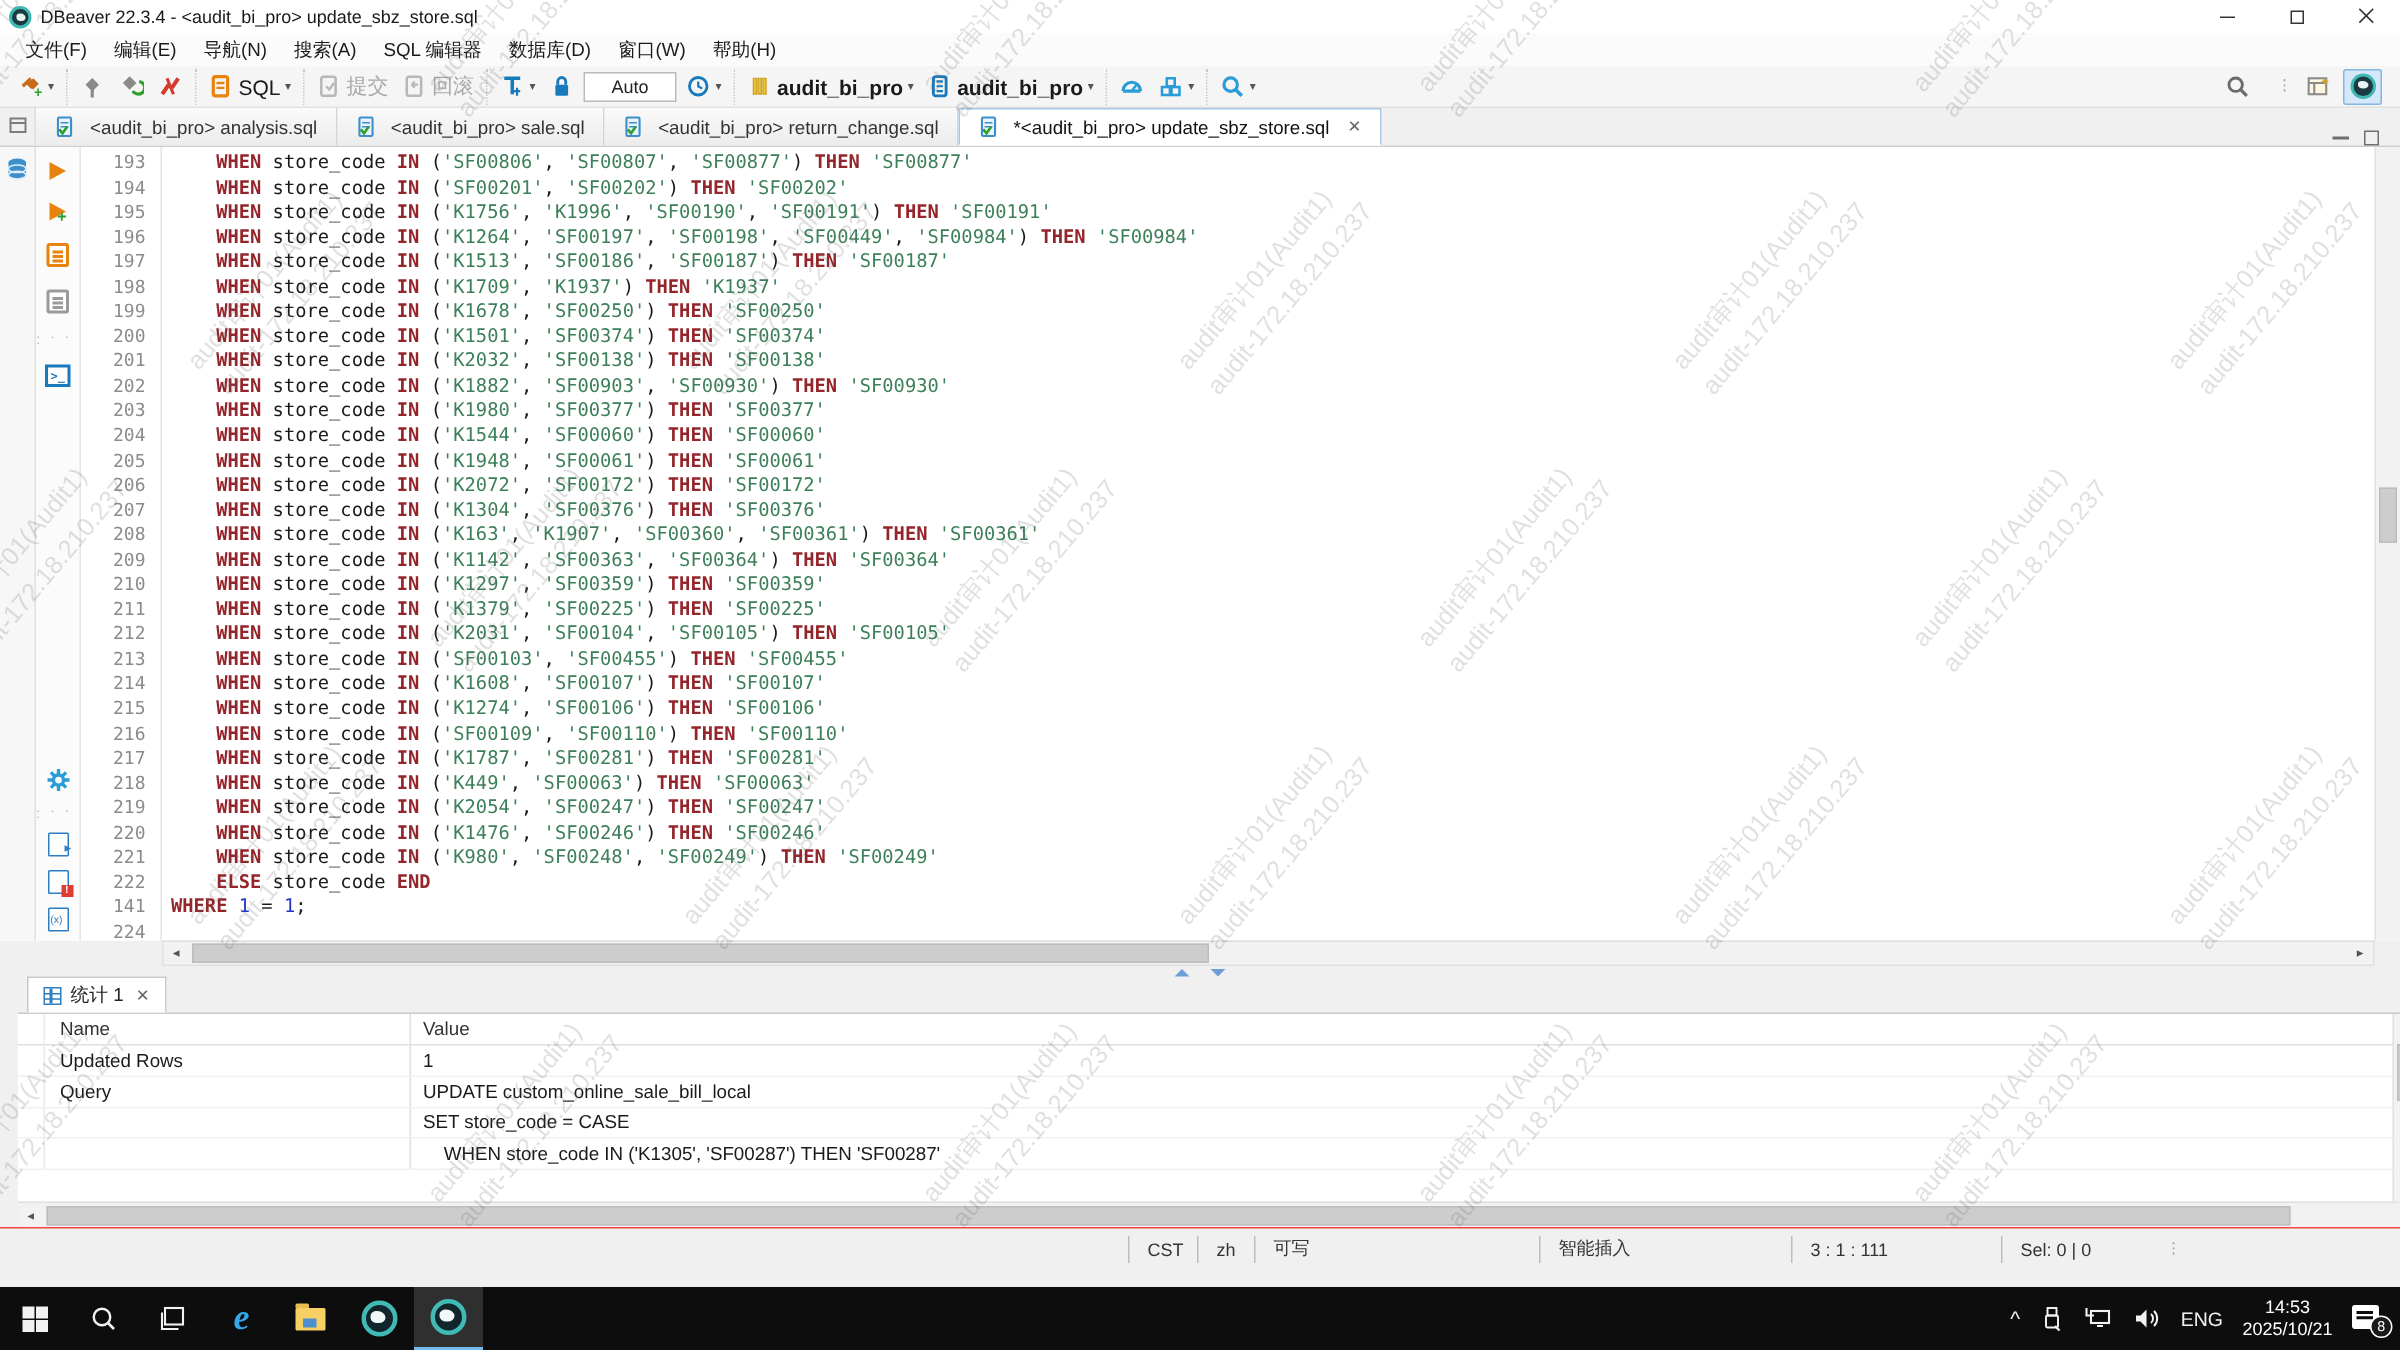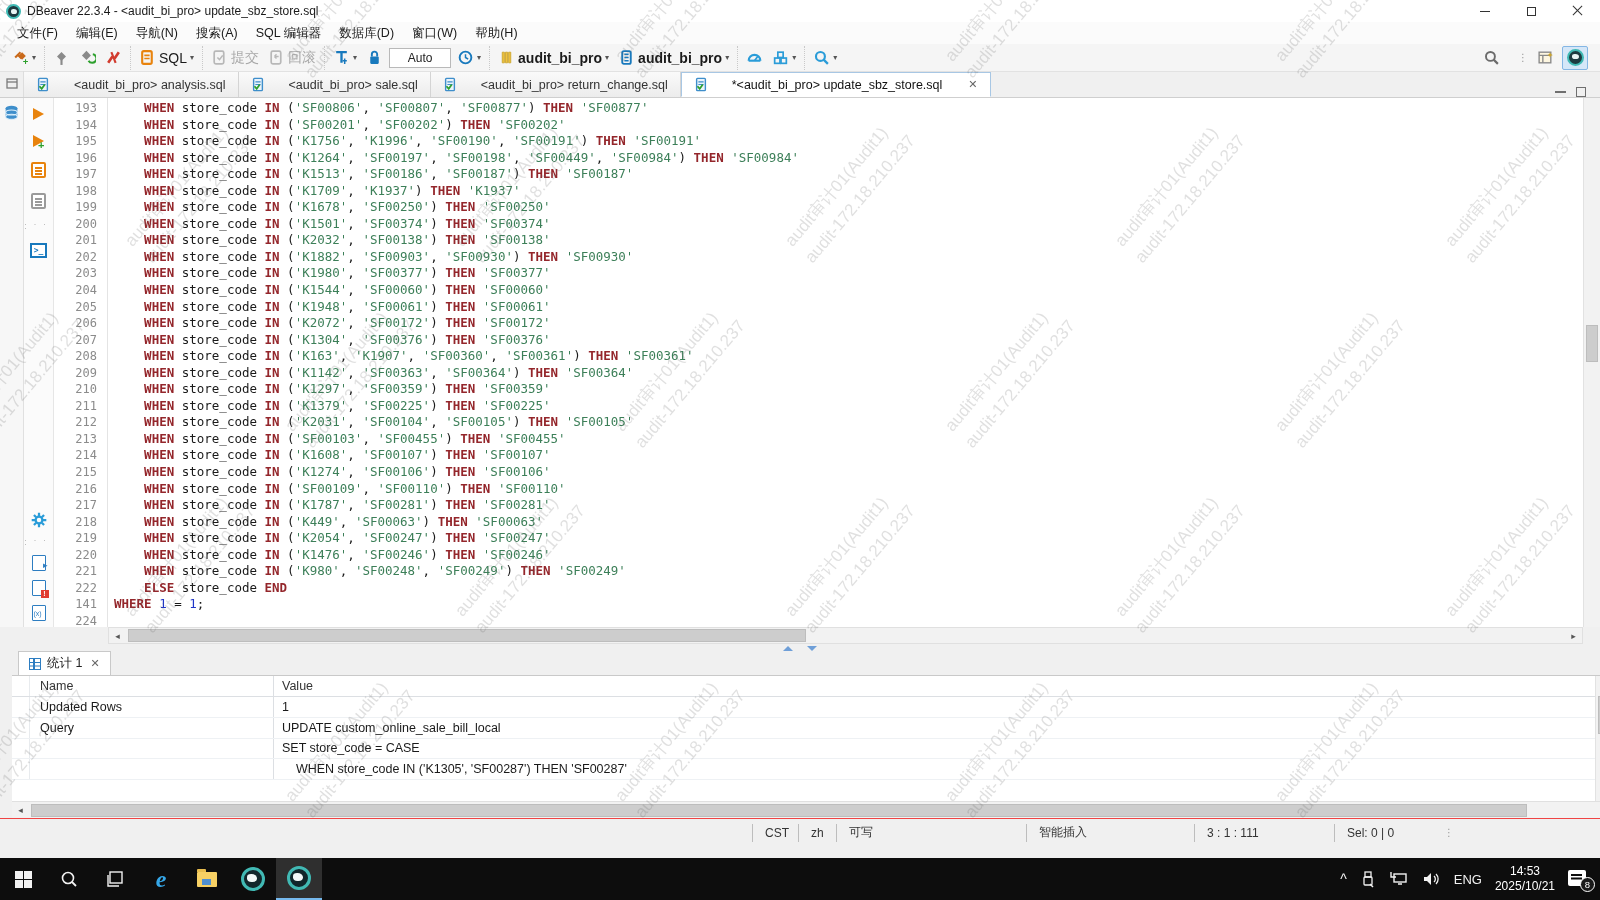--- a/index.html
+++ b/index.html
@@ -35,21 +35,21 @@
   .combo { background:#fff; border:1px solid #b9b9b9; width:62px; height:20px; display:flex; align-items:center; justify-content:center; font-size:12px; color:#222; }
   .icon16 { width:17px; height:17px; display:inline-flex; align-items:center; justify-content:center; }
   .tb-right { margin-left:auto; display:flex; align-items:center; gap:8px; padding-right:8px; }
   .logo-btn { width:26px; height:24px; background:#d5e7f8; border:1px solid #84b6e4; border-radius:2px; display:flex; align-items:center; justify-content:center; }
   .mini-logo { width:17px; height:17px; border-radius:50%; background:#1d3a40; border:2px solid #3fb9b4; position:relative; }
   .mini-logo::after{ content:""; position:absolute; left:3px; top:3px; width:7px;height:5px; background:#e8f4f4; border-radius:40% 60% 50% 50%; }
 
   
   .tabbar { left:0; top:72px; width:1600px; height:26px; background:#f0f0f0; border-bottom:1px solid #cfcfcf; display:flex; align-items:flex-end; }
   .tabbar-rail { width:24px; height:26px; display:flex; align-items:center; justify-content:center; border-right:1px solid #ddd; }
-  .etab { height:25px; display:flex; align-items:center; gap:24px; padding:0 12px; font-size:12.5px; color:#333; background:linear-gradient(#fafafa,#ececec); border-right:1px solid #d4d4d4; }
+  .etab { height:25px; display:flex; align-items:center; gap:10px; padding:0 12px; font-size:12.5px; color:#333; background:linear-gradient(#fafafa,#ececec); border-right:1px solid #d4d4d4; }
   .etab.active { background:#ffffff; border:1px solid #a8c7e4; border-bottom:1px solid #ffffff; color:#111; }
   .tab-close { font-size:11px; color:#666; margin-left:2px; }
   .tab-winbtns { margin-left:auto; display:flex; gap:10px; padding-right:14px; align-items:center; }
 
   
   .main { left:0; top:98px; width:1600px; height:529px; background:#ffffff; display:flex; }
   .left-rail { width:24px; background:#f7f7f7; border-right:1px solid #e0e0e0; display:flex; flex-direction:column; align-items:center; padding-top:6px; gap:10px; }
   .ed-rail { width:30px; background:#fbfbfb; border-right:1px solid #e6e6e6; display:flex; flex-direction:column; align-items:center; padding-top:8px; gap:11px; position:relative; }
   .rail-bottom { position:absolute; bottom:6px; display:flex; flex-direction:column; align-items:center; gap:9px; }
   .dots-h { letter-spacing:2px; color:#b5b5b5; font-size:9px; line-height:4px; }

